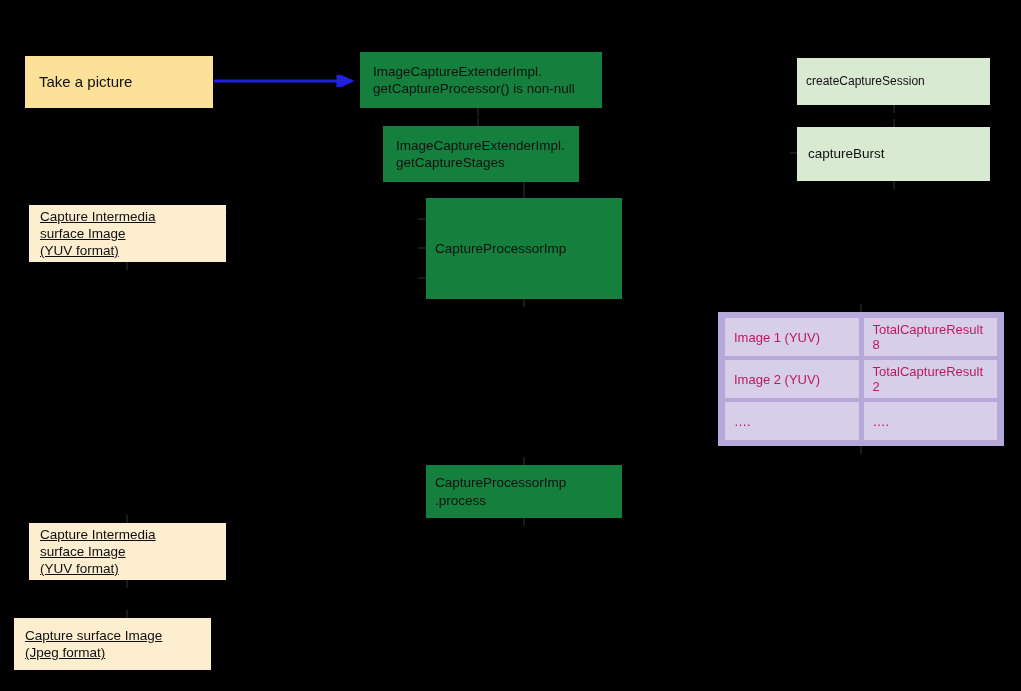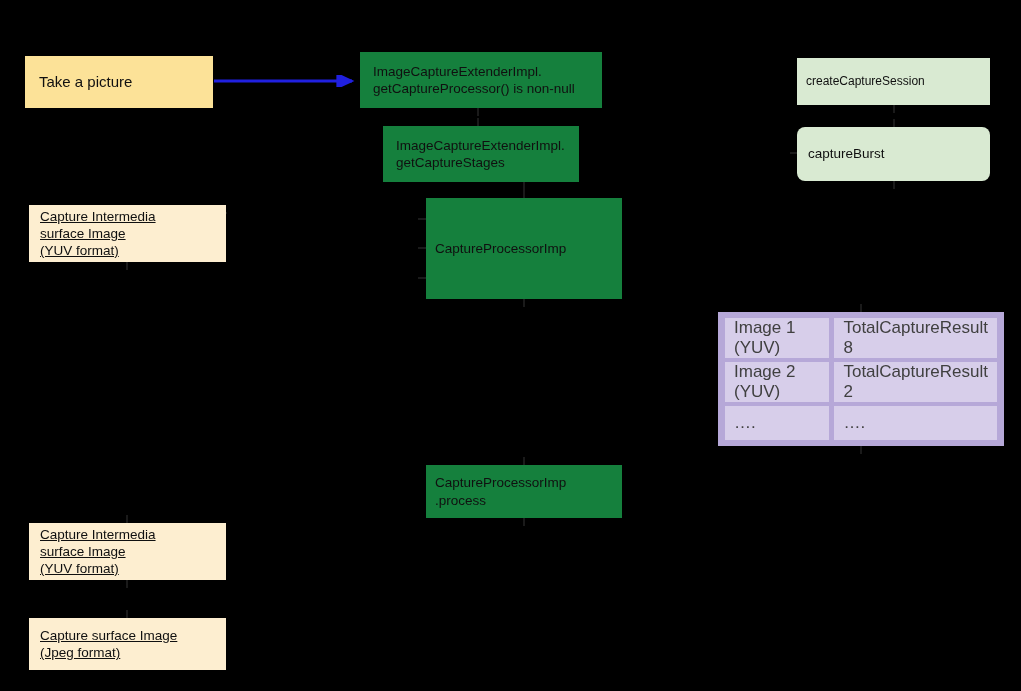--- a/index.html
+++ b/index.html
@@ -72,56 +72,55 @@
   }
   #node-create-capture-session {
     left: 797px; top: 58px; width: 193px; height: 47px;
     padding: 0 9px;
     font-size: 12px;
   }
   #node-capture-burst {
     left: 797px; top: 127px; width: 193px; height: 54px;
     padding: 0 11px;
     font-size: 13.5px;
-    border-radius: 8px;
   }
   #node-capture-intermedia-yuv-1 {
     left: 29px; top: 205px; width: 197px; height: 57px;
     padding: 0 11px;
     font-size: 13.5px;
   }
   #node-capture-intermedia-yuv-2 {
     left: 29px; top: 523px; width: 197px; height: 57px;
     padding: 0 11px;
     font-size: 13.5px;
   }
   #node-capture-surface-jpeg {
-    left: 29px; top: 618px; width: 197px; height: 52px;
+    left: 14px; top: 618px; width: 197px; height: 52px;
     padding: 0 11px;
     font-size: 13.5px;
   }
 
   
   #result-table {
     position: absolute;
     left: 718px; top: 312px; width: 286px; height: 134px;
     box-sizing: border-box;
     padding: 6px 7px;
     display: grid;
     grid-template-columns: 1fr 1fr;
     grid-template-rows: repeat(3, 1fr);
     gap: 4px 5px;
   }
   #result-table .cell {
     box-sizing: border-box;
     display: flex;
     align-items: center;
     padding: 0 9px;
-    font-size: 17px;
-    color: #404040;
+    font-size: 13px;
+    color: #be185d;
   }
 
   
   #arrow-take-to-processor {
     position: absolute;
     left: 214px; top: 75px;
     width: 146px; height: 12px;
   }
 
   

